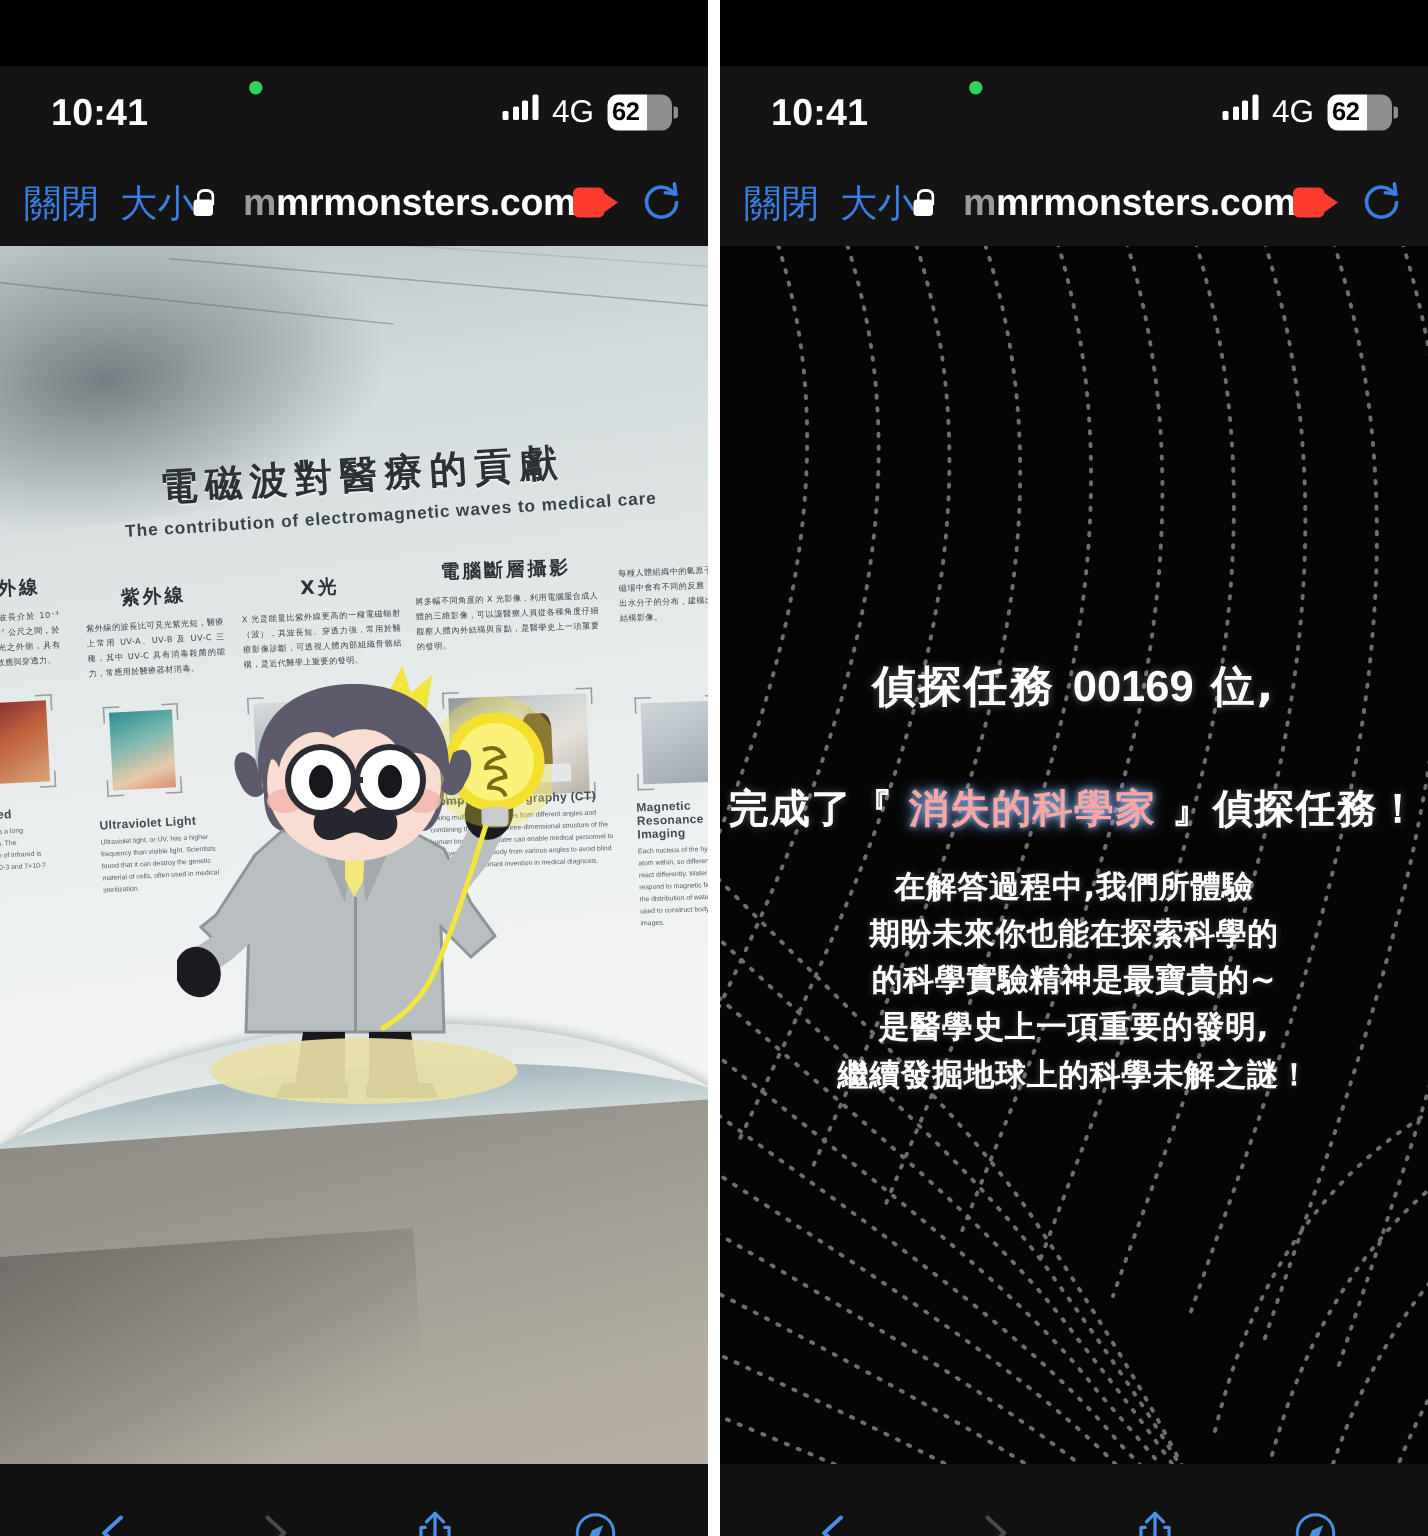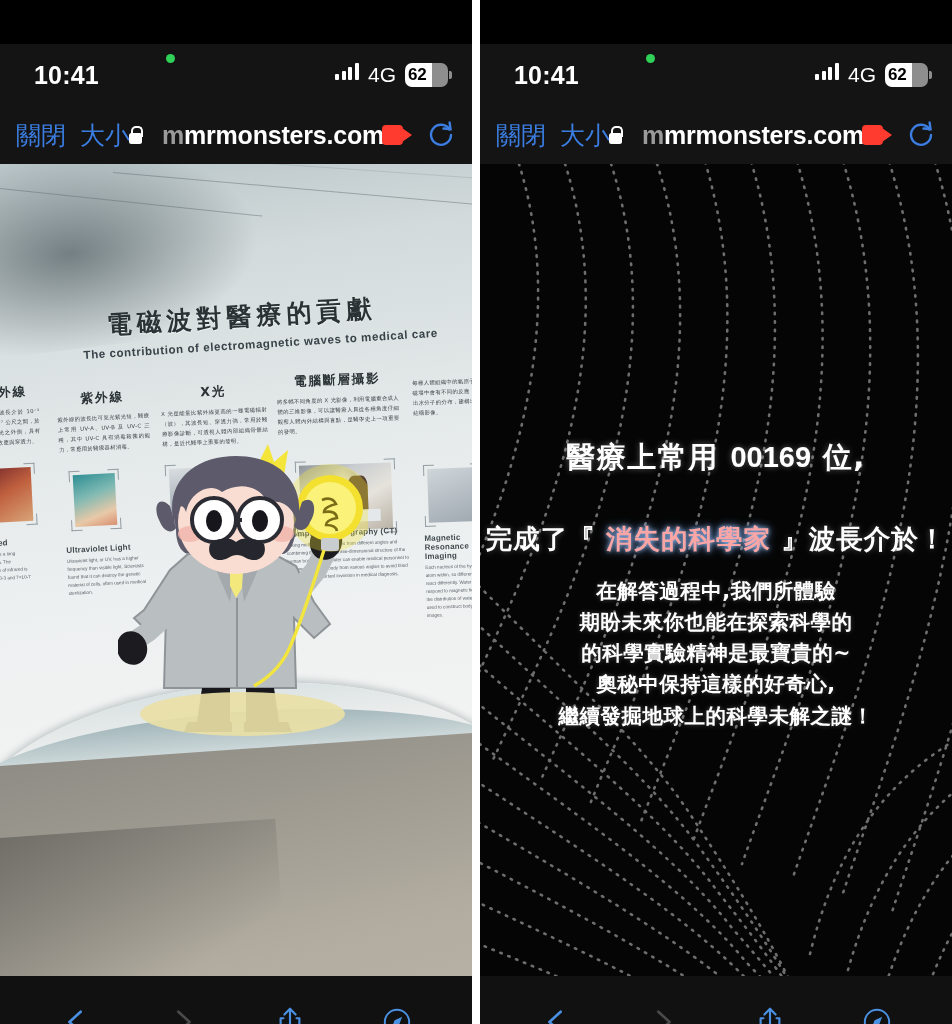--- a/index.html
+++ b/index.html
@@ -476,27 +476,27 @@
           </g>
           <g stroke="#6e6e6e" stroke-width="2.6" fill="none" stroke-linecap="round" stroke-dasharray="1.5 7">
             <path d="M330 790 C352 700 390 640 446 596 C470 578 490 566 510 558"></path>
             <path d="M368 806 C392 720 432 660 486 618"></path>
             <path d="M406 820 C432 740 470 684 520 646"></path>
             <path d="M444 834 C470 760 506 708 550 674"></path>
           </g>
         </svg>
 
         <div class="msg">
-          <div class="line1"><span>醫療上常用 </span><span class="num">00169</span><span> 位,</span></div>
-          <div class="line2"><span>完成了『 </span><span class="hl">消失的科學家</span><span> 』波長介於！</span></div>
+          <div class="line1"><span>偵探任務 </span><span class="num">00169</span><span> 位,</span></div>
+          <div class="line2"><span>完成了『 </span><span class="hl">消失的科學家</span><span> 』偵探任務！</span></div>
           <div class="body-text">
             <div>在解答過程中,我們所體驗</div>
             <div>期盼未來你也能在探索科學的</div>
             <div>的科學實驗精神是最寶貴的~</div>
-            <div>奧秘中保持這樣的好奇心,</div>
+            <div>是醫學史上一項重要的發明,</div>
             <div>繼續發掘地球上的科學未解之謎！</div>
           </div>
         </div>
       </div>
     </div>
 
     <div class="toolbar">
       <div class="tb-btn">
         <svg viewBox="0 0 32 32" width="30" height="30" fill="none" stroke="#4a90e2" stroke-width="2.8" stroke-linecap="round" stroke-linejoin="round">
             <path d="M21 5 L9 16 L21 27"></path>

